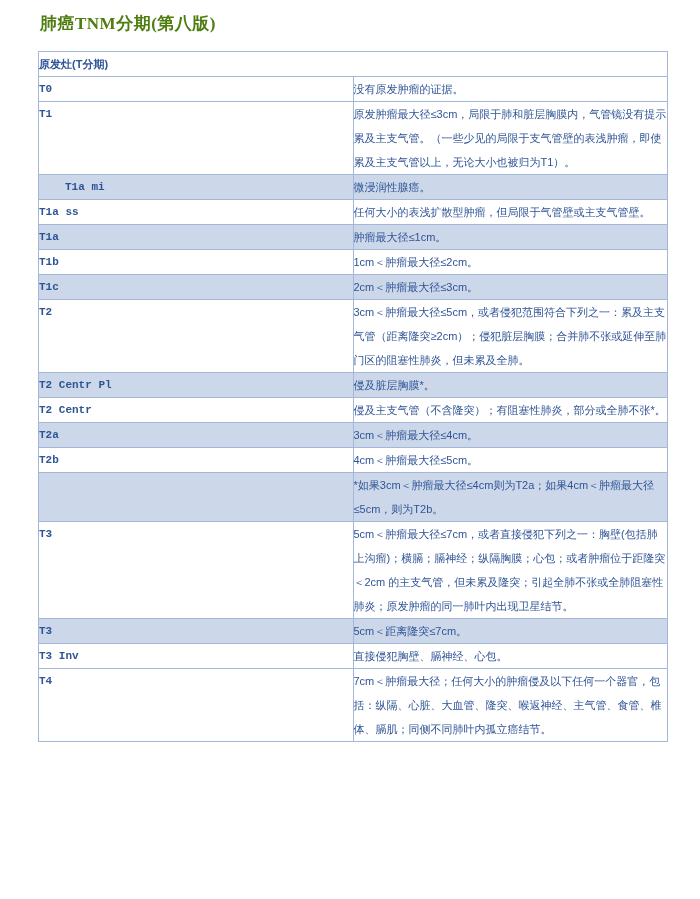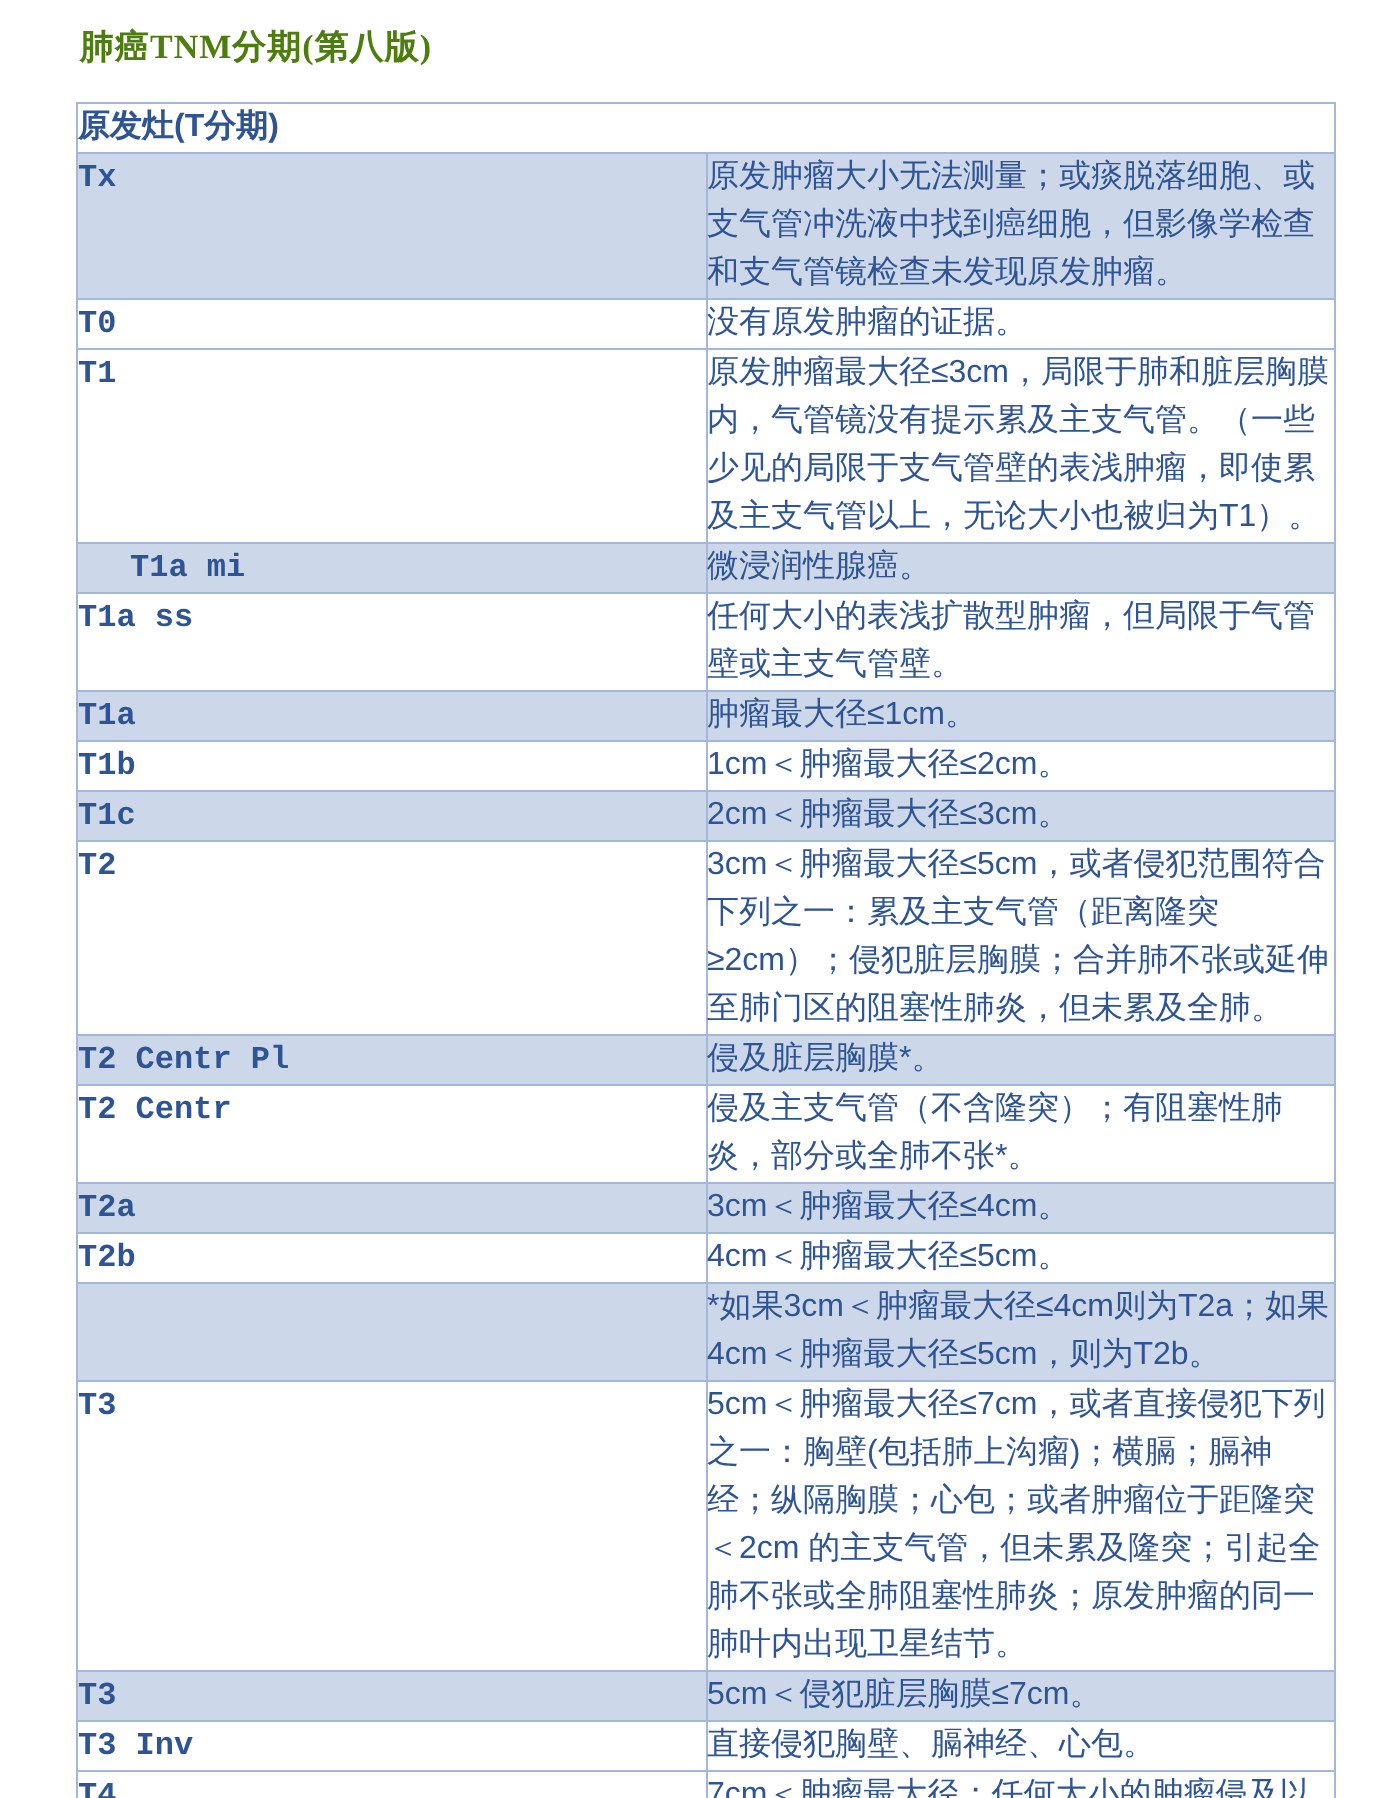--- a/index.html
+++ b/index.html
@@ -26,21 +26,21 @@
     margin:2px 0 16px 2px;
     letter-spacing:0.5px;
   }
   table.tnm{
     border-collapse:collapse;
     table-layout:fixed;
     width:630px;
   }
   table.tnm th, table.tnm td{
     border:1px solid var(--border);
-    font-size:16px;
+    font-size:11px;
     line-height:24px;
     vertical-align:top;
     color:var(--accent);
     padding:0;
   }
   th.section-header{
     text-align:left;
     font-weight:bold;
     padding-left:8px;
     background:#ffffff;
@@ -71,24 +71,20 @@
 <div class="page">
   <h1 class="doc-title">肺癌TNM分期(第八版)</h1>
 
   <table class="tnm">
     <thead>
       <tr>
         <th class="section-header" colspan="2">原发灶(T分期)</th>
       </tr>
     </thead>
     <tbody>
-        <tr class="shaded">
-    <td class="label-cell">Tx</td>
-    <td class="desc-cell">原发肿瘤大小无法测量；或痰脱落细胞、或支气管冲洗液中找到癌细胞，但影像学检查和支气管镜检查未发现原发肿瘤。</td>
-  </tr>
         <tr>
     <td class="label-cell">T0</td>
     <td class="desc-cell">没有原发肿瘤的证据。</td>
   </tr>
         <tr>
     <td class="label-cell">T1</td>
     <td class="desc-cell">原发肿瘤最大径≤3cm，局限于肺和脏层胸膜内，气管镜没有提示累及主支气管。（一些少见的局限于支气管壁的表浅肿瘤，即使累及主支气管以上，无论大小也被归为T1）。</td>
   </tr>
         <tr class="shaded indent">
     <td class="label-cell">T1a mi</td>
@@ -133,21 +129,21 @@
         <tr class="shaded">
     <td class="label-cell"></td>
     <td class="desc-cell">*如果3cm＜肿瘤最大径≤4cm则为T2a；如果4cm＜肿瘤最大径≤5cm，则为T2b。</td>
   </tr>
         <tr>
     <td class="label-cell">T3</td>
     <td class="desc-cell">5cm＜肿瘤最大径≤7cm，或者直接侵犯下列之一：胸壁(包括肺上沟瘤)；横膈；膈神经；纵隔胸膜；心包；或者肿瘤位于距隆突＜2cm 的主支气管，但未累及隆突；引起全肺不张或全肺阻塞性肺炎；原发肿瘤的同一肺叶内出现卫星结节。</td>
   </tr>
         <tr class="shaded">
     <td class="label-cell">T3</td>
-    <td class="desc-cell">5cm＜侵犯脏层胸膜≤7cm。</td>
+    <td class="desc-cell">5cm＜距离隆突≤7cm。</td>
   </tr>
         <tr>
     <td class="label-cell">T3 Inv</td>
     <td class="desc-cell">直接侵犯胸壁、膈神经、心包。</td>
   </tr>
         <tr>
     <td class="label-cell">T4</td>
     <td class="desc-cell">7cm＜肿瘤最大径；任何大小的肿瘤侵及以下任何一个器官，包括：纵隔、心脏、大血管、隆突、喉返神经、主气管、食管、椎体、膈肌；同侧不同肺叶内孤立癌结节。</td>
   </tr>
       </tbody>

